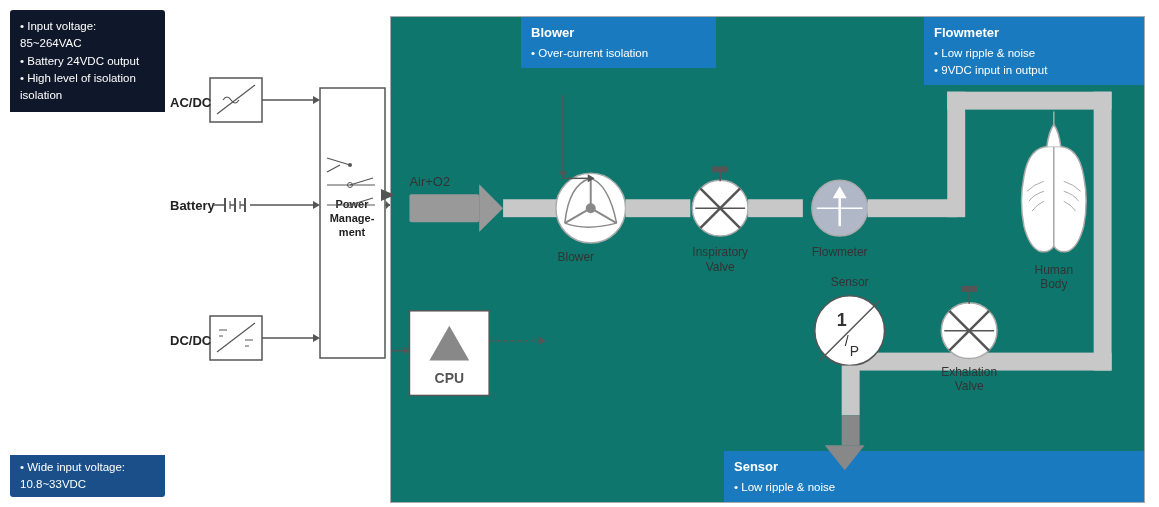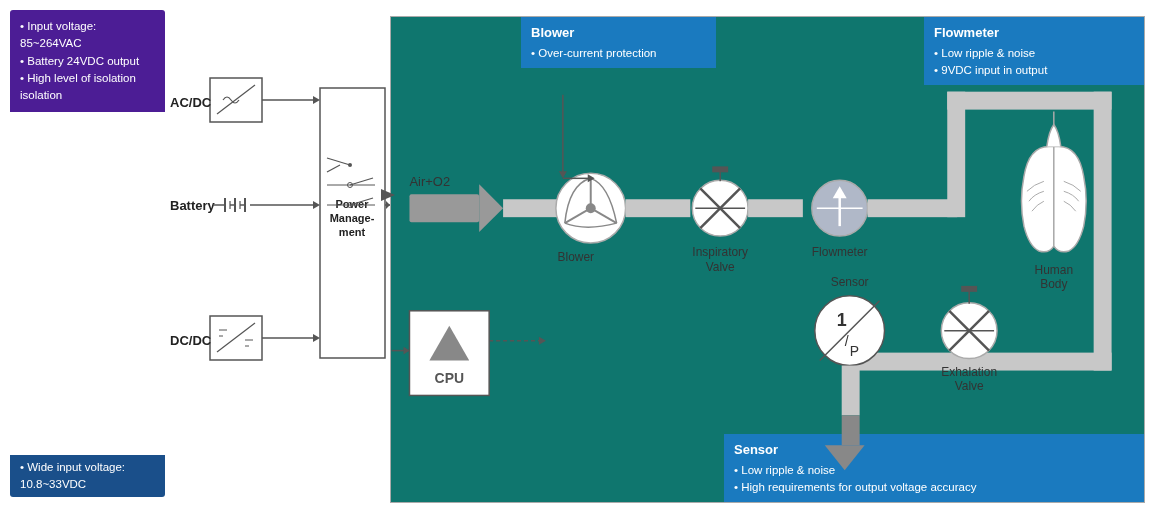--- a/index.html
+++ b/index.html
@@ -26,21 +26,21 @@
       left: 10px;
       top: 10px;
       width: 155px;
       height: 487px;
       display: flex;
       flex-direction: column;
       gap: 0;
     }
 
     .blue-box-top {
-      background: #4c1d95;
+      background: #0f172a;
       color: #fff;
       padding: 8px 10px;
       font-size: 11.5px;
       line-height: 1.5;
       border-radius: 3px 3px 0 0;
     }
 
     .blue-box-top ul { list-style: none; padding: 0; }
     .blue-box-top ul li::before { content: "• "; }
 
@@ -211,37 +211,36 @@
 
     <line x1="220" y1="195" x2="225" y2="195" stroke="#555" stroke-width="1.5"></line>
     <polygon points="221,191 221,199 225,195" fill="#555"></polygon>
   </svg>
 
   <div class="main-diagram">
 
     <div class="info-box-blower">
       <div class="title">Blower</div>
       <ul>
-        <li>Over-current protection</li>
+        <li>Over-current isolation</li>
       </ul>
     </div>
 
     <div class="info-box-flowmeter">
       <div class="title">Flowmeter</div>
       <ul>
         <li>Low ripple &amp; noise</li>
         <li>9VDC input in output</li>
       </ul>
     </div>
 
     <div class="info-box-sensor">
       <div class="title">Sensor</div>
       <ul>
         <li>Low ripple &amp; noise</li>
-        <li>High requirements for output voltage accuracy</li>
       </ul>
     </div>
 
     <svg class="diagram-svg" viewBox="0 0 755 487" xmlns="http://www.w3.org/2000/svg">
 
       <text x="18" y="170" font-size="13" fill="#333">Air+O2</text>
 
       <rect x="18" y="178" width="70" height="28" fill="#999" rx="2"></rect>
       <polygon points="88,168 88,216 112,192" fill="#999"></polygon>
 

